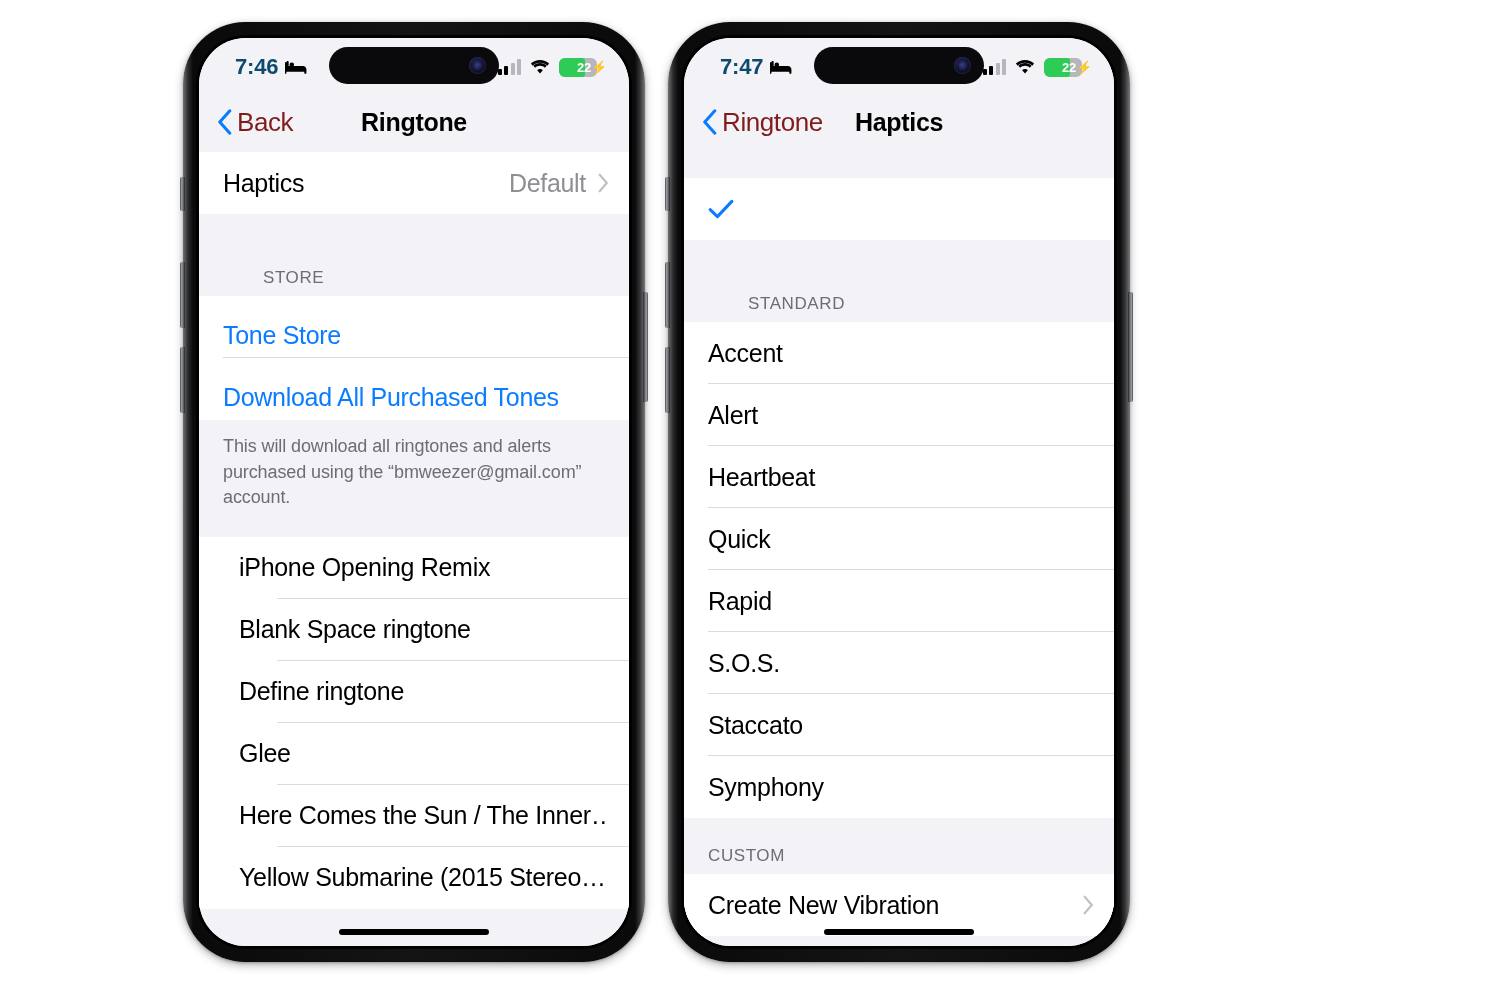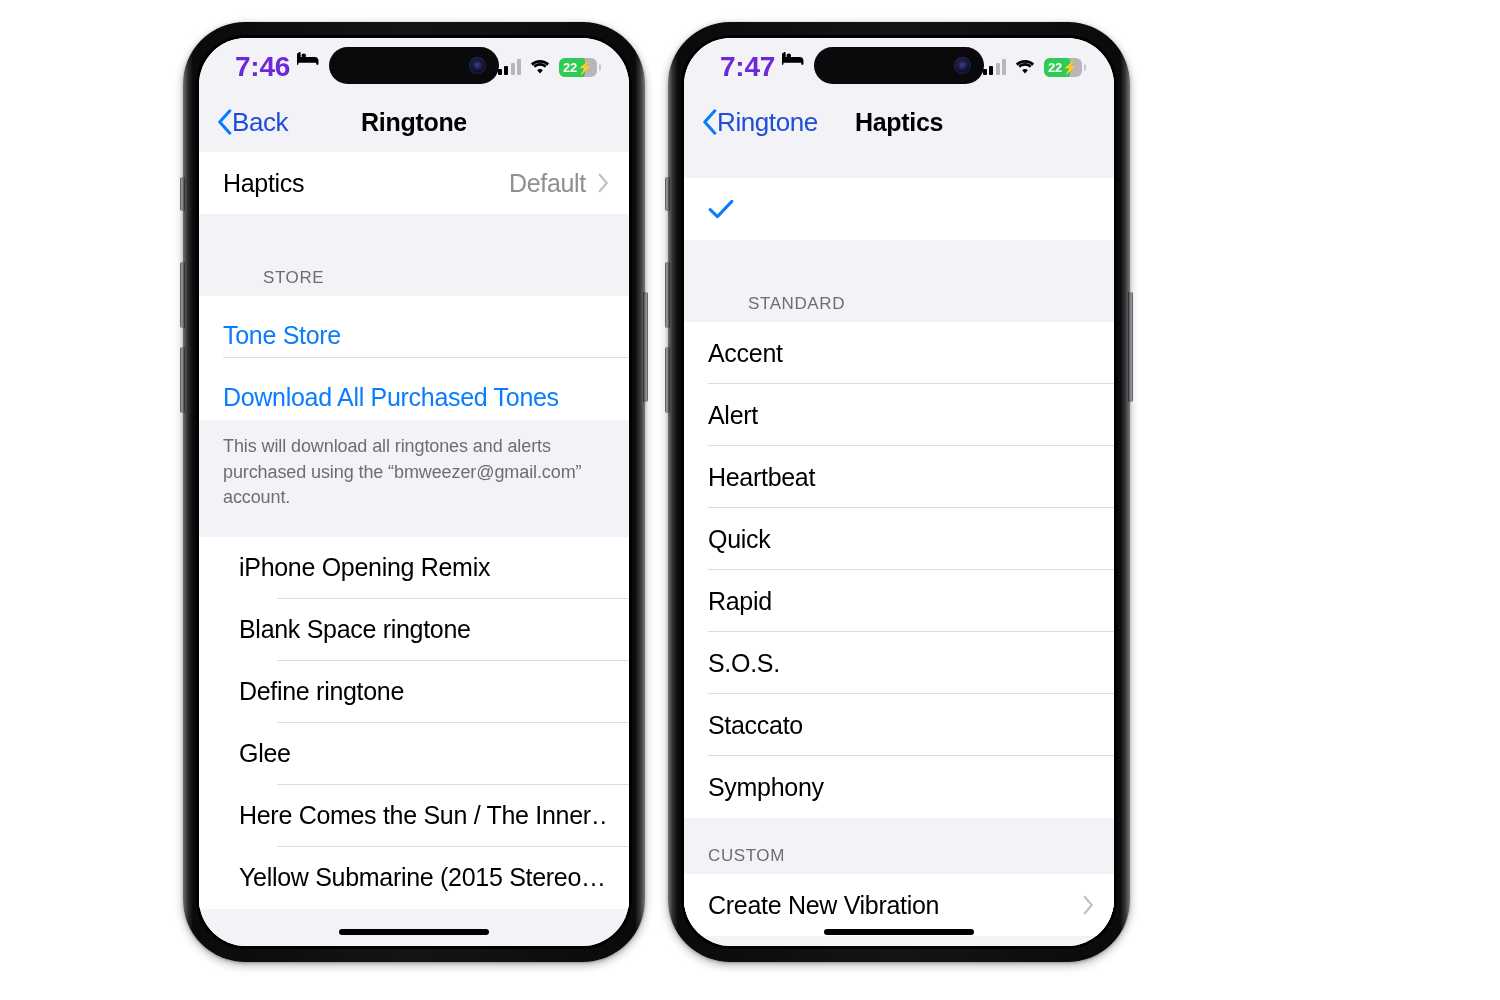--- a/index.html
+++ b/index.html
@@ -66,24 +66,25 @@
     position: relative;
     height: 54px;
     background: #f2f2f7;
     display: flex;
     align-items: center;
     justify-content: space-between;
     padding: 0 32px 0 36px;
   }
   .sb-left {
     display: flex;
+    align-items: center;
     gap: 7px;
-    font-size: 28px;
+    font-size: 22px;
     font-weight: 700;
-    color: #6d28d9;
+    color: #0c4a6e;
     letter-spacing: -0.2px;
     padding-top: 4px;
   }
   .sb-right {
     display: flex;
     align-items: center;
     gap: 8px;
     padding-top: 4px;
   }
 
@@ -140,21 +141,21 @@
   }
   .battery .cap {
     position:absolute; right:-4px; top:6px;
     width:2.5px; height:7px; border-radius:0 2px 2px 0;
     background:#c7c7cc;
   }
   .battery .lvl {
     position: relative;
     z-index: 2;
     font-size: 13px; font-weight: 800; color:#fff;
-    padding-left: 4px; letter-spacing:-0.3px;
+    padding-left: 18px; letter-spacing:-0.3px;
   }
   .battery .bolt {
     position: relative; z-index: 2;
     margin-left: 0px;
     color: #fff;
     font-size: 13px;
     line-height: 1;
   }
 
   .bed-icon { width: 22px; height: 15px; }
@@ -164,21 +165,22 @@
     position: relative;
     height: 60px;
     background: #f2f2f7;
     display: flex;
     align-items: center;
     padding: 0 18px;
   }
   .nav-back {
     display: flex;
     align-items: center;
-    color: #1d4ed8;
+    gap: 5px;
+    color: #7f1d1d;
     font-size: 26px;
     letter-spacing: -0.4px;
     cursor: pointer;
   }
   .chev-back { width: 15px; height: 26px; flex: none; }
   .nav-title {
     position: absolute;
     left: 50%;
     transform: translateX(-50%);
     font-size: 25px;

